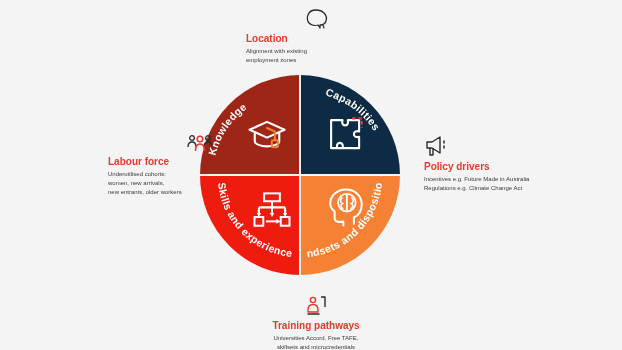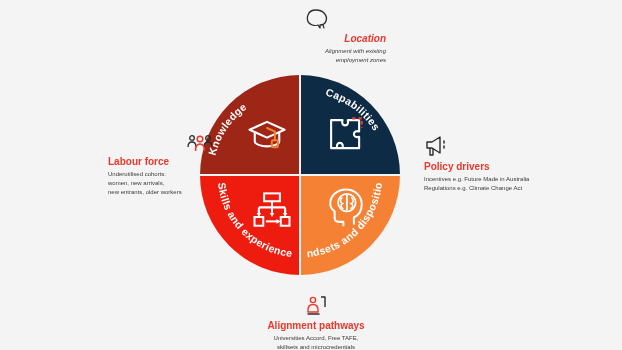--- a/index.html
+++ b/index.html
@@ -44,21 +44,21 @@
   .c-title{
     font-size:10px;font-weight:700;color:#e8392c;
     margin:0 0 2px 0;line-height:1.15;
   }
   .c-body{
     font-size:6px;color:#3a3a3a;line-height:1.55;margin:0;
     font-weight:400;
   }
   .c-body span{display:block;}
 
-  .c-location{left:246px;top:8px;width:140px;text-align:right;font-style:italic;}
+  .c-location{left:246px;top:8px;width:140px;text-align:left;}
   .c-training{left:246px;top:295px;width:140px;text-align:center;}
   .c-labour{left:108px;top:133px;width:106px;text-align:left;}
   .c-labour .ico{margin:0 0 3px auto;}
   .c-policy{left:424px;top:136px;width:130px;text-align:left;}
   .c-policy .ico{margin:0 auto 3px 0;}
 </style>
 </head>
 <body>
 
 <div class="stage">
@@ -147,21 +147,21 @@
     </p>
   </div>
 
   <div class="callout c-training">
     <svg class="ico" width="24" height="22" viewBox="0 0 24 22">
       <circle cx="9" cy="5" r="2.6" fill="none" stroke="#e8392c" stroke-width="1.4"></circle>
       <path d="M4 15 C4 11 6 9.5 9 9.5 C12 9.5 14 11 14 15 L14 17 L4 17 Z" fill="none" stroke="#e8392c" stroke-width="1.4" stroke-linejoin="round"></path>
       <path d="M17 2 L21 2 L21 12" fill="none" stroke="#2b2b2b" stroke-width="1.4" stroke-linejoin="round"></path>
       <path d="M4 19 L15 19" stroke="#2b2b2b" stroke-width="1.3" stroke-linecap="round"></path>
     </svg>
-    <p class="c-title">Alignment pathways</p>
+    <p class="c-title">Training pathways</p>
     <p class="c-body">
       <span>Universities Accord, Free TAFE,</span>
       <span>skillsets and microcredentials</span>
     </p>
   </div>
 
   <div class="callout c-labour">
     <svg class="ico" width="28" height="20" viewBox="0 0 28 20">
       <circle cx="6" cy="5" r="2.3" fill="none" stroke="#2b2b2b" stroke-width="1.3"></circle>
       <path d="M2 14 C2 10.5 3.8 9 6 9 C8.2 9 10 10.5 10 14" fill="none" stroke="#2b2b2b" stroke-width="1.3"></path>

